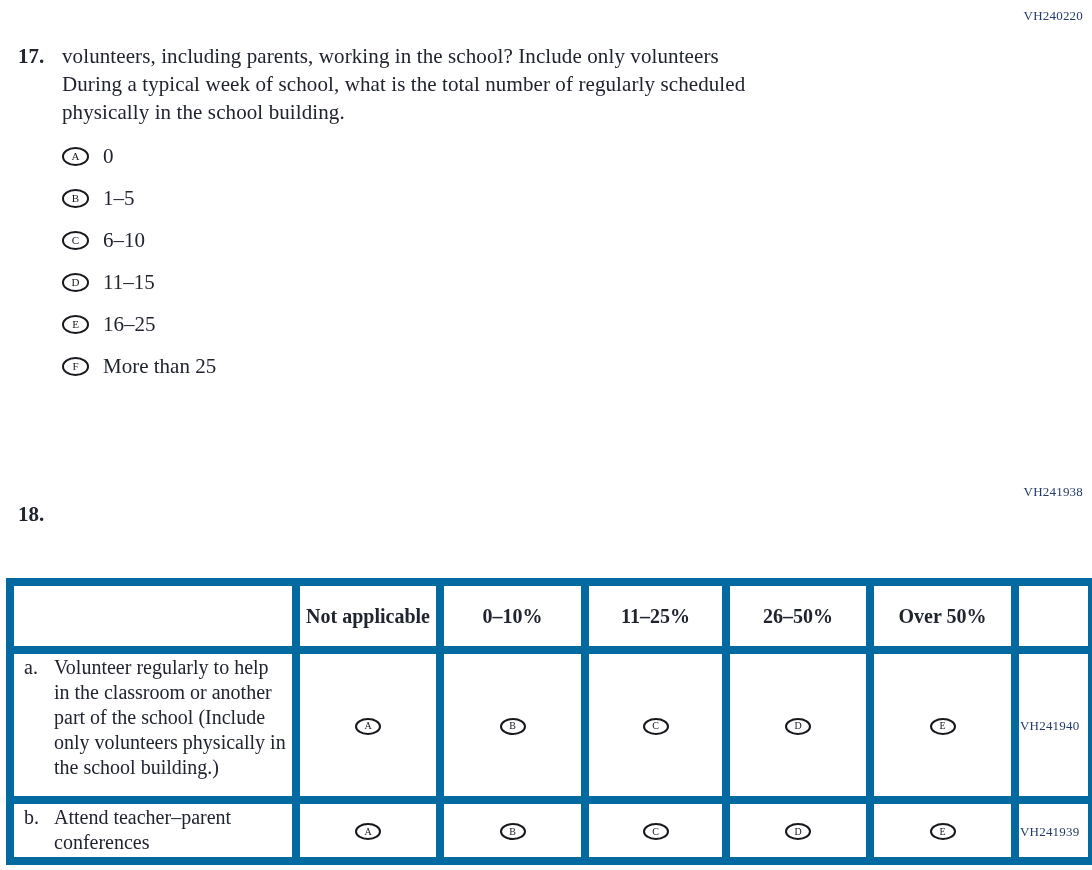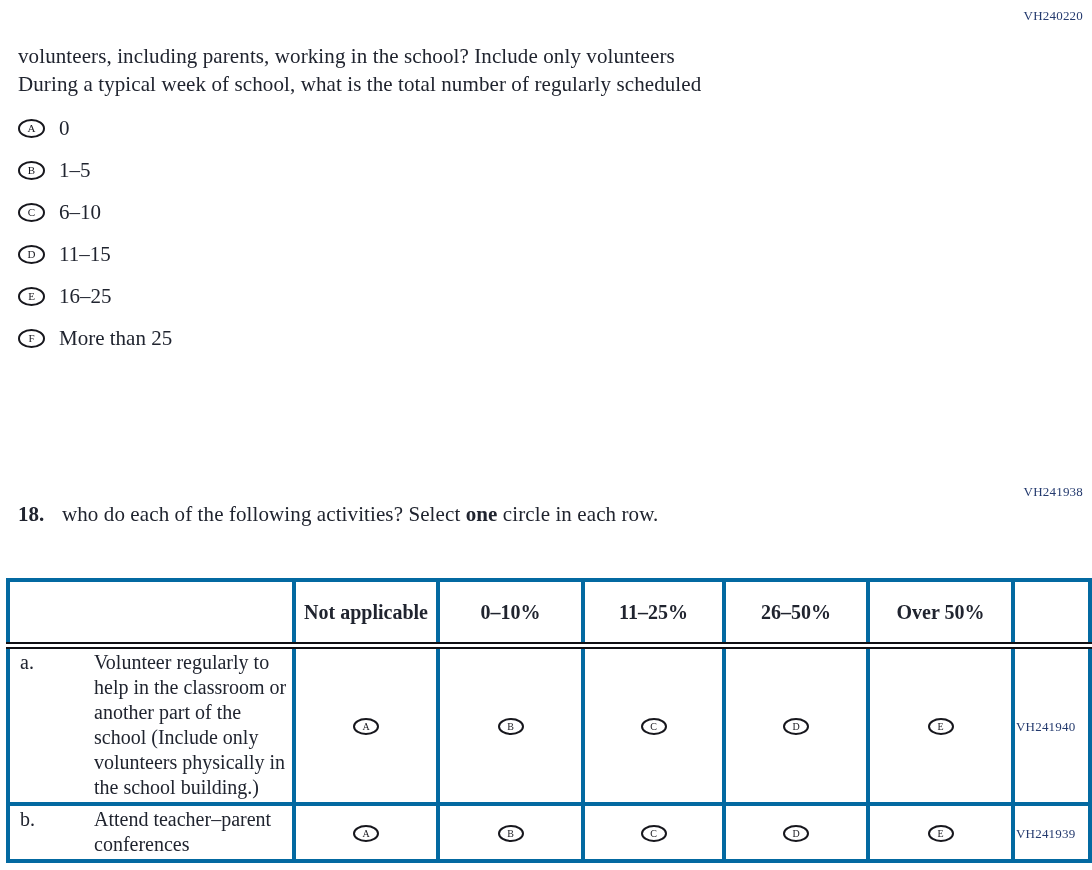--- a/index.html
+++ b/index.html
@@ -55,21 +55,21 @@
 
   table.matrix {
     position: absolute;
     top: 578px;
     left: 6px;
     width: 1082px;
     border-collapse: collapse;
     table-layout: fixed;
   }
   table.matrix th, table.matrix td {
-    border: 4px solid #0369a1;
+    border: 8px solid #0369a1;
     background: #ffffff;
   }
   table.matrix thead th {
     border-bottom: 7px double #101014;
     font-size: 20px;
     font-weight: bold;
     height: 56px;
     line-height: 23px;
     vertical-align: middle;
     text-align: center;
@@ -78,38 +78,40 @@
   tr.row-a { height: 150px; }
   tr.row-b { height: 50px; }
   td.stem {
     vertical-align: top;
     padding: 1px 4px 2px 4px;
     font-size: 20px;
     line-height: 25px;
   }
   .stem-inner { display: flex; }
   .row-letter { flex: 0 0 30px; padding-left: 6px; }
-  .row-text { flex: 1 1 auto; max-width: 244px; margin-left: 44px; }
+  .row-text { flex: 1 1 auto; max-width: 244px; }
   td.choice { text-align: center; vertical-align: middle; }
   td.choice .bubble { width: 26px; height: 17px; font-size: 10px; flex: 0 0 26px; }
   td.rowcode { text-align: left; vertical-align: middle; padding: 0 1px; }
   td.rowcode .code { font-size: 13px; }
 </style>
 </head>
 <body>
 
 <div class="page">
 
   <div class="code code-top">VH240220</div>
 
   <section class="question q17">
+    <div class="qnum">17.</div>
     <div class="qbody">
       <div class="qtext">
         <div>volunteers, including parents, working in the school? Include only volunteers</div>
         <div>During a typical week of school, what is the total number of regularly scheduled</div>
+        <div>physically in the school building.</div>
       </div>
       <div class="options">
         <div class="option">
           <span class="bubble">
               <span>A</span>
             </span>
           <span class="opt-label">0</span>
         </div>
         <div class="option">
           <span class="bubble">
@@ -144,21 +146,20 @@
       </div>
     </div>
   </section>
 
   <div class="code q18-code">VH241938</div>
 
   <section class="question q18">
     <div class="qnum">18.</div>
     <div class="qbody">
       <div class="qtext">
-        <div><span>who do each of the following activities? Select </span><b>one</b><span> circle in each row.</span></div>
       </div>
     </div>
   </section>
 
   <table class="matrix">
     <colgroup>
       <col style="width:286px">
       <col style="width:144px">
       <col style="width:145px">
       <col style="width:141px">

